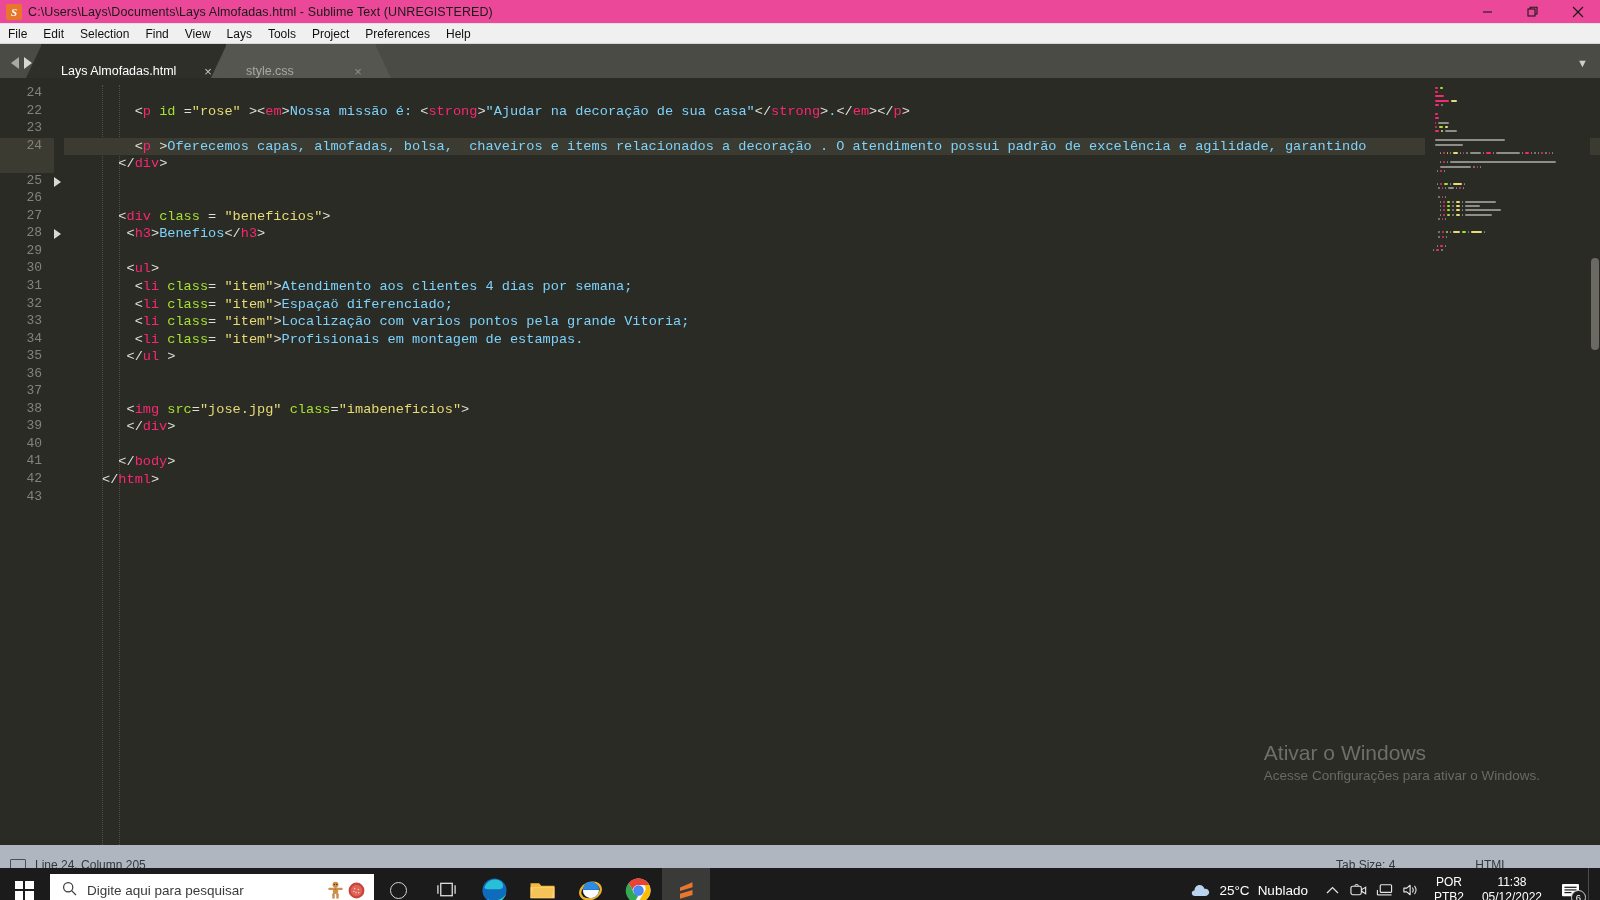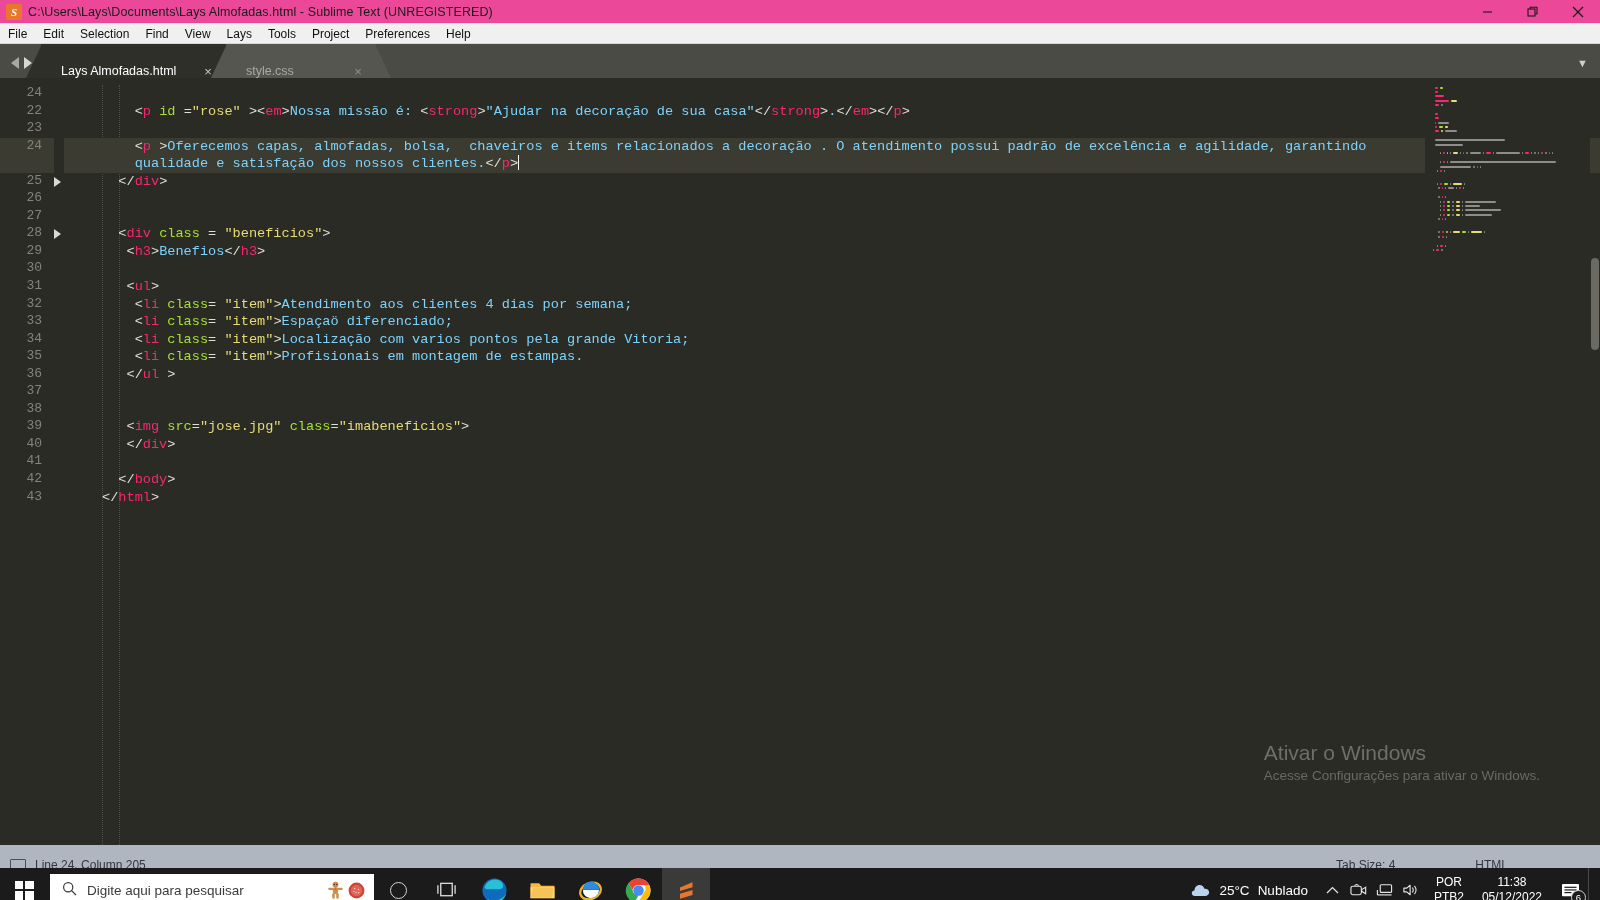--- a/index.html
+++ b/index.html
@@ -364,21 +364,20 @@
       <div class="fold-arrow" style="top: 98.75px;"></div>
       <div class="fold-arrow" style="top: 151.4px;"></div>
     </div>
   <div class="code-area" id="codearea">
     <div class="indent-guide" style="left:38px;"></div>
     <div class="indent-guide" style="left:54.5px;"></div>
   <div class="code-line">&nbsp;</div>
       <div class="code-line"><span class="t-punc">    &lt;</span><span class="t-tag">p</span><span class="t-punc"> </span><span class="t-attr">id</span><span class="t-punc"> =</span><span class="t-str">"rose"</span><span class="t-punc"> &gt;&lt;</span><span class="t-tag">em</span><span class="t-punc">&gt;</span><span class="t-text">Nossa missão é: </span><span class="t-punc">&lt;</span><span class="t-tag">strong</span><span class="t-punc">&gt;</span><span class="t-text">"Ajudar na decoração de sua casa"</span><span class="t-punc">&lt;/</span><span class="t-tag">strong</span><span class="t-punc">&gt;</span><span class="t-text">.</span><span class="t-punc">&lt;/</span><span class="t-tag">em</span><span class="t-punc">&gt;&lt;/</span><span class="t-tag">p</span><span class="t-punc">&gt;</span></div>
       <div class="code-line">&nbsp;</div>
       <div class="code-line" style="background: rgb(59, 59, 49);"><span class="t-punc">    &lt;</span><span class="t-tag">p</span><span class="t-punc"> &gt;</span><span class="t-text">Oferecemos capas, almofadas, bolsa,  chaveiros e items relacionados a decoração . O atendimento possui padrão de excelência e agilidade, garantindo</span></div>
-      <div class="code-line" style="background: rgb(59, 59, 49);"><span class="t-text">    qualidade e satisfação dos nossos clientes.</span><span class="t-punc">&lt;/</span><span class="t-tag">p</span><span class="t-punc">&gt;</span><span class="caret"></span></div>
       <div class="code-line"><span class="t-punc">  &lt;/</span><span class="t-tag">div</span><span class="t-punc">&gt;</span></div>
       <div class="code-line">&nbsp;</div>
       <div class="code-line">&nbsp;</div>
       <div class="code-line"><span class="t-punc">  &lt;</span><span class="t-tag">div</span><span class="t-punc"> </span><span class="t-attr">class</span><span class="t-punc"> = </span><span class="t-str">"beneficios"</span><span class="t-punc">&gt;</span></div>
       <div class="code-line"><span class="t-punc">   &lt;</span><span class="t-tag">h3</span><span class="t-punc">&gt;</span><span class="t-text">Benefios</span><span class="t-punc">&lt;/</span><span class="t-tag">h3</span><span class="t-punc">&gt;</span></div>
       <div class="code-line">&nbsp;</div>
       <div class="code-line"><span class="t-punc">   &lt;</span><span class="t-tag">ul</span><span class="t-punc">&gt;</span></div>
       <div class="code-line"><span class="t-punc">    &lt;</span><span class="t-tag">li</span><span class="t-punc"> </span><span class="t-attr">class</span><span class="t-punc">= </span><span class="t-str">"item"</span><span class="t-punc">&gt;</span><span class="t-text">Atendimento aos clientes 4 dias por semana;</span></div>
       <div class="code-line"><span class="t-punc">    &lt;</span><span class="t-tag">li</span><span class="t-punc"> </span><span class="t-attr">class</span><span class="t-punc">= </span><span class="t-str">"item"</span><span class="t-punc">&gt;</span><span class="t-text">Espaçaö diferenciado;</span></div>
       <div class="code-line"><span class="t-punc">    &lt;</span><span class="t-tag">li</span><span class="t-punc"> </span><span class="t-attr">class</span><span class="t-punc">= </span><span class="t-str">"item"</span><span class="t-punc">&gt;</span><span class="t-text">Localização com varios pontos pela grande Vitoria;</span></div>

